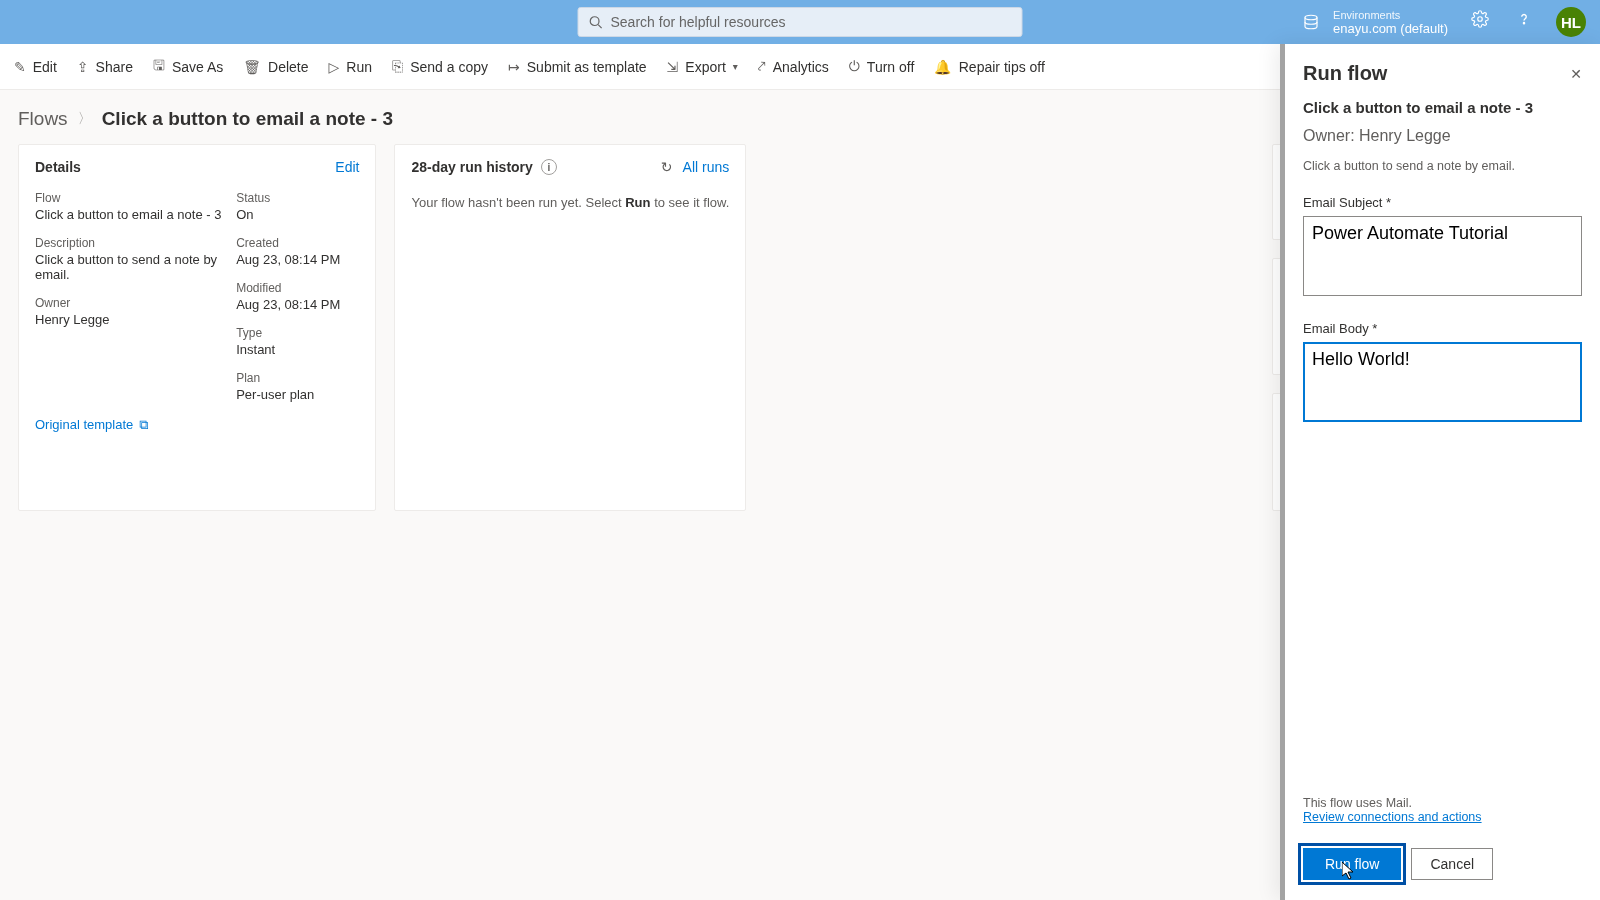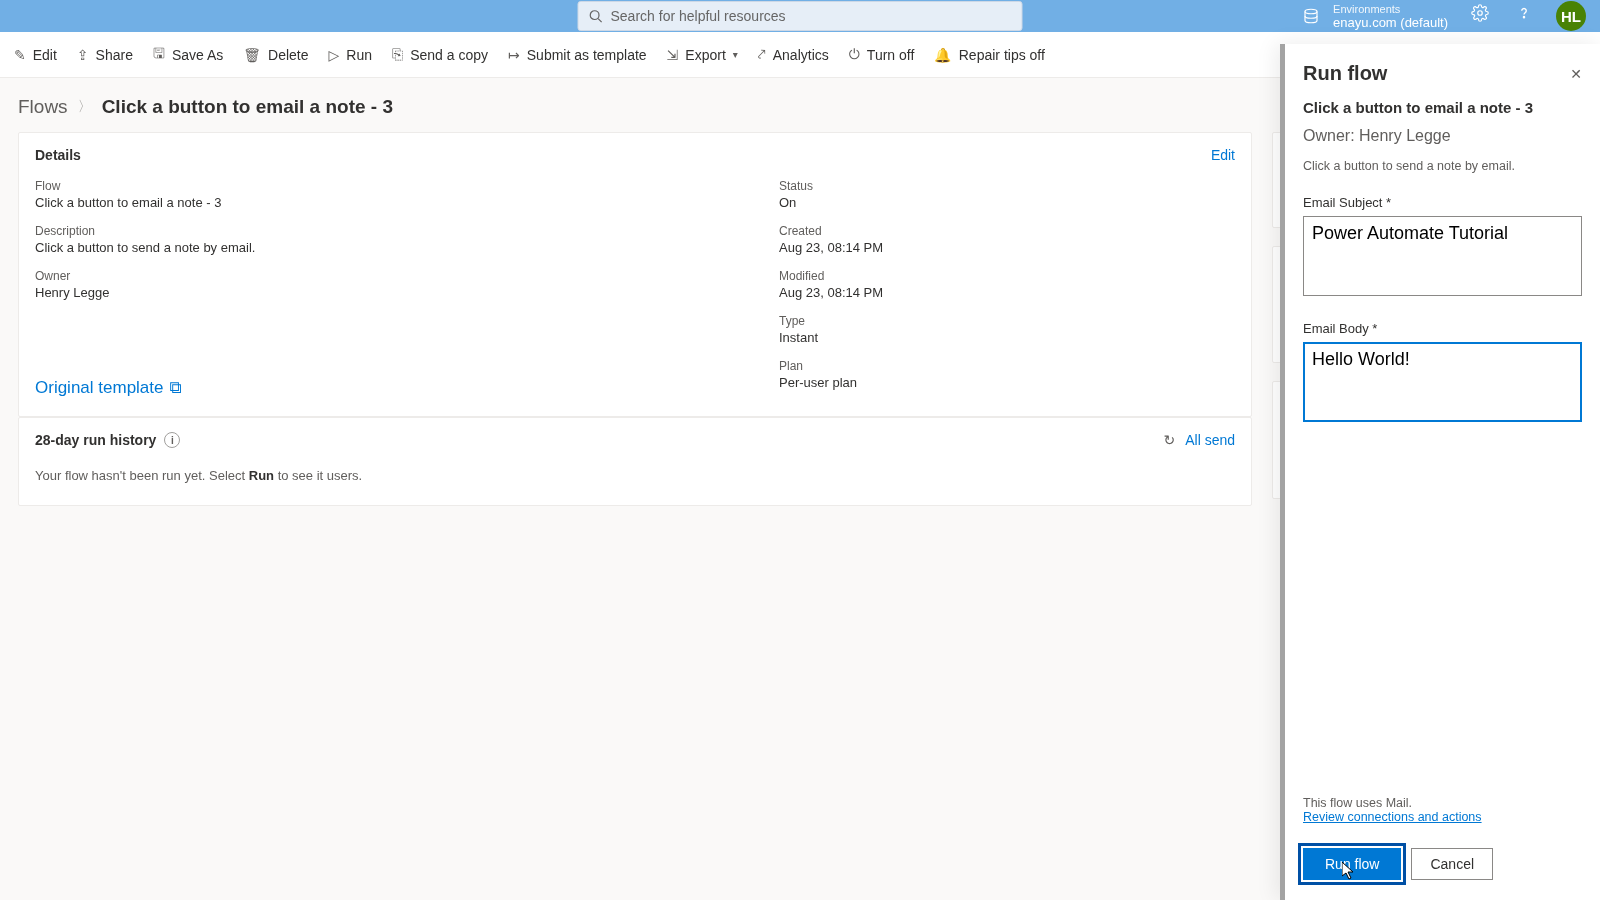--- a/index.html
+++ b/index.html
@@ -9,21 +9,21 @@
     color: #323130;
     background: #faf9f8;
     width: 1600px;
     height: 900px;
     overflow: hidden;
     position: relative;
   }
 
   
   .app-header {
-    height: 32px;
+    height: 44px;
     background: #71afe5;
     display: flex;
     align-items: center;
     padding: 0 14px;
     position: relative;
   }
   .search-wrap {
     position: absolute;
     left: 50%;
     transform: translateX(-50%);
@@ -83,21 +83,21 @@
   .breadcrumb .bc-link { color: #605e5c; cursor:pointer; }
   .breadcrumb .chev { color: #a19f9d; font-size: 14px; }
   .breadcrumb .bc-current { color: #323130; font-weight: 600; }
 
   
   .main {
     display: flex;
     gap: 20px;
     padding: 0 18px;
   }
-  .col-left { flex: 1; display:flex; flex-direction:column; }
+  .col-left { flex: 1; display:flex; gap:18px; }
   .col-right { width: 310px; display:flex; flex-direction:column; gap:18px; }
 
   .card {
     background: #fff;
     border: 1px solid #edebe9;
     border-radius: 2px;
   }
   .card-header {
     padding: 14px 16px;
     font-weight: 600;
@@ -111,21 +111,21 @@
     font-weight: 400;
     cursor: pointer;
     display:flex; align-items:center; gap:6px;
   }
   .card-body { padding: 2px 16px 18px; }
 
   .details-grid { display:flex; }
   .details-col { flex:1; display:flex; flex-direction:column; gap:14px; }
   .dfield .dlabel { font-size: 12px; color: #605e5c; }
   .dfield .dval { font-size: 13px; color: #323130; margin-top:2px; }
-  .orig-link { color:#0078d4; font-size:17px; margin-top:10px; display:inline-flex; align-items:flex-end; gap:6px; cursor:pointer;}
+  .orig-link { color:#0078d4; font-size:13px; margin-top:22px; display:inline-flex; align-items:flex-start; gap:6px; cursor:pointer;}
 
   .run-history-body { padding: 6px 16px 22px; font-size:13px; color:#605e5c; }
   .run-history-body b { color:#323130; font-weight:600; }
 
   .conn-row { display:flex; align-items:center; gap:12px; padding: 0 16px 18px; }
   .conn-icon { width:32px; height:32px; background:#1ba1e2; border-radius:3px; display:flex; align-items:center; justify-content:center; color:#fff; font-size:16px; }
 
   .share-msg { padding: 0 16px 18px; font-size:13px; }
   .share-msg .share-title { font-weight:600; color:#323130; margin-bottom:2px; }
   .share-msg .share-sub { color:#605e5c; line-height:1.4; }
@@ -349,25 +349,25 @@
         </div>
       </div>
     </div>
 
     <div class="card">
       <div class="card-header">
         <span>28-day run history</span>
         <span class="info-dot">i</span>
         <span class="hdr-action">
           <span class="refresh-ico">↻</span>
-          <span>All send</span>
+          <span>All runs</span>
         </span>
       </div>
       <div class="run-history-body">
-        <span>Your flow hasn't been run yet. Select </span><b>Run</b><span> to see it users.</span>
+        <span>Your flow hasn't been run yet. Select </span><b>Run</b><span> to see it flow.</span>
       </div>
     </div>
 
   </div>
 
   <div class="col-right">
     <div class="card">
       <div class="card-header">
           <span>Connections</span>
         </div>

